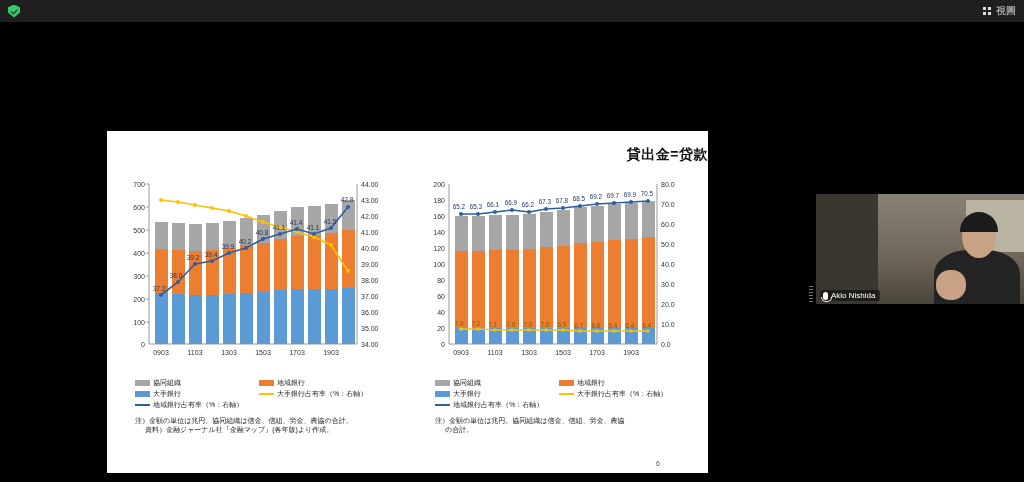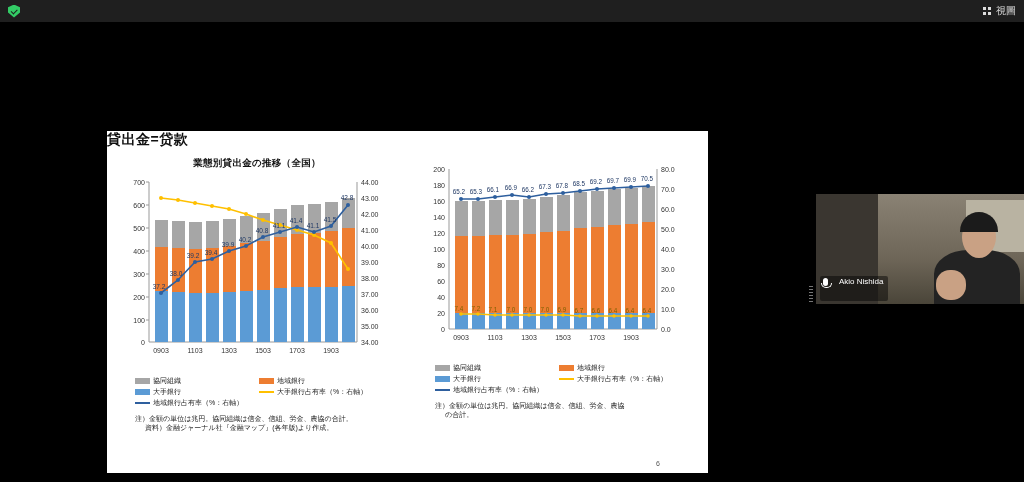--- a/index.html
+++ b/index.html
@@ -41,22 +41,22 @@
   
   .stage {
     position: absolute; left: 0; top: 131px; width: 808px; height: 342px;
     background: #000;
   }
   .slide {
     position: absolute; left: 107px; top: 0; width: 601px; height: 342px;
     background: #fff;
   }
   .slide-title {
-    text-align: left; font-size: 14px; font-weight: bold; color: #111;
-    letter-spacing: .5px;
+    text-align: right; font-size: 14px; font-weight: bold; color: #111;
+    margin-top: 15px; letter-spacing: .5px;
   }
   .charts { display: flex; margin-top: 8px; }
   .chart-block { width: 300px; position: relative; }
   .chart-cap {
     text-align: center; font-size: 9.5px; color: #111; font-weight: bold;
     letter-spacing: .3px;
   }
   .plot { position: relative; margin: 4px auto 0; }
   .plot svg { display: block; }
 
@@ -72,23 +72,23 @@
   .note { font-size: 7px; color: #222; margin: 6px 0 0 28px; line-height: 1.35; width: 260px; }
   .pagenum { position: absolute; right: 48px; bottom: 6px; font-size: 7px; color: #555; }
 
   
   .rail { position: absolute; right: 0; top: 0; width: 216px; height: 482px; }
   .tile { position: absolute; left: 8px; width: 208px; overflow: hidden; }
   .tile-1 { top: 194px; height: 110px; background: #6a6355; }
   .tile-2 { top: 306px; height: 106px; background: #87a06a; border: 2px solid #f5d020; }
   .namebar {
     position: absolute; left: 4px; bottom: 3px;
-    display: flex; align-items: center; gap: 11px;
+    display: flex; align-items: center; gap: 3px;
     background: rgba(0,0,0,.45); color: #fff; font-size: 8px;
-    padding: 1px 5px 15px 3px; border-radius: 2px;
+    padding: 1px 5px 1px 3px; border-radius: 2px;
   }
   .mic {
     width: 5px; height: 8px; background: #fff; border-radius: 2.5px; position: relative;
   }
   .mic::after {
     content:""; position:absolute; left:-2px; top:5px; width:9px; height:4px;
     border:1px solid #fff; border-top:none; border-radius:0 0 5px 5px;
   }
   .scrollgrip {
     position: absolute; left: 1px; top: 286px; width: 4px; height: 16px;
@@ -117,21 +117,20 @@
 </div>
 
 <div class="stage">
   <div class="slide">
 
     <div class="slide-title">貸出金=贷款</div>
 
     <div class="charts">
 
       <div class="chart-block">
-        <div class="chart-cap">業態別貸出金の推移（全国）</div>
         <div class="plot">
           <svg width="290" height="200" viewBox="0 0 290 200">
 
             <line x1="42" y1="8" x2="42" y2="168" stroke="#999" stroke-width="1"></line>
             <line x1="42" y1="168" x2="250" y2="168" stroke="#999" stroke-width="1"></line>
             <line x1="250" y1="8" x2="250" y2="168" stroke="#999" stroke-width="1"></line>
 
             <g font-size="7" fill="#333" font-family="Liberation Sans, sans-serif" text-anchor="end">
               <text x="38" y="11">700</text>
                 <text x="38" y="34">600</text>

